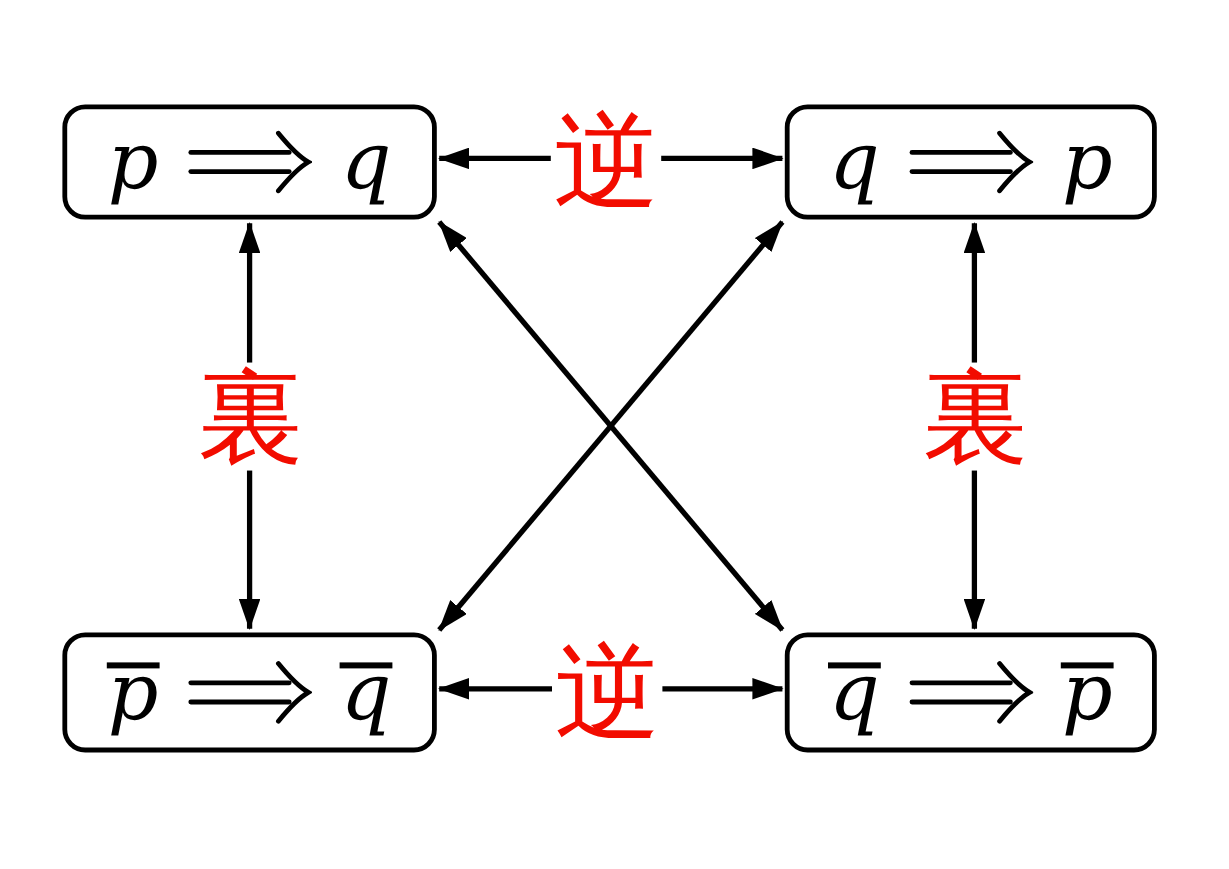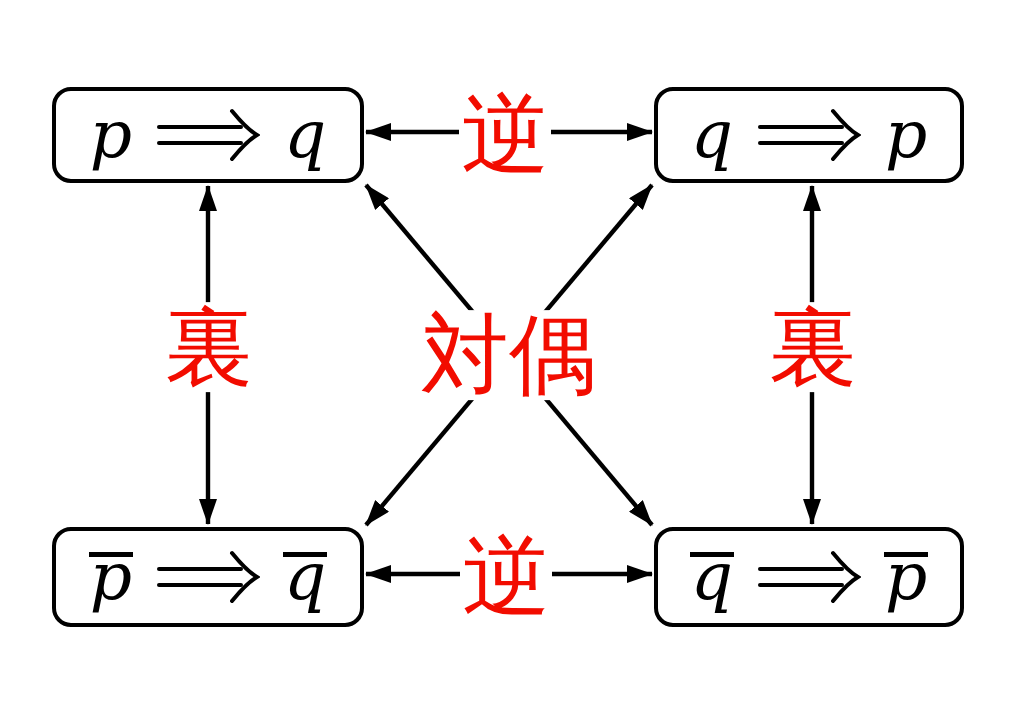--- a/index.html
+++ b/index.html
@@ -102,15 +102,14 @@
       <line x1="3" y1="36" x2="85" y2="36"></line>
       <path d="M76 4 C 85 15, 94 24, 101 28 C 94 32, 85 41, 76 52"></path>
     </svg>
     <span class="letter bar">p</span>
   </div>
 
   <div class="lbl lbl-top">逆</div>
   <div class="lbl lbl-bottom">逆</div>
   <div class="lbl lbl-left">裏</div>
   <div class="lbl lbl-right">裏</div>
-  <div class="lbl lbl-center">対偶</div>
 
 </div>
 
 </body></html>

